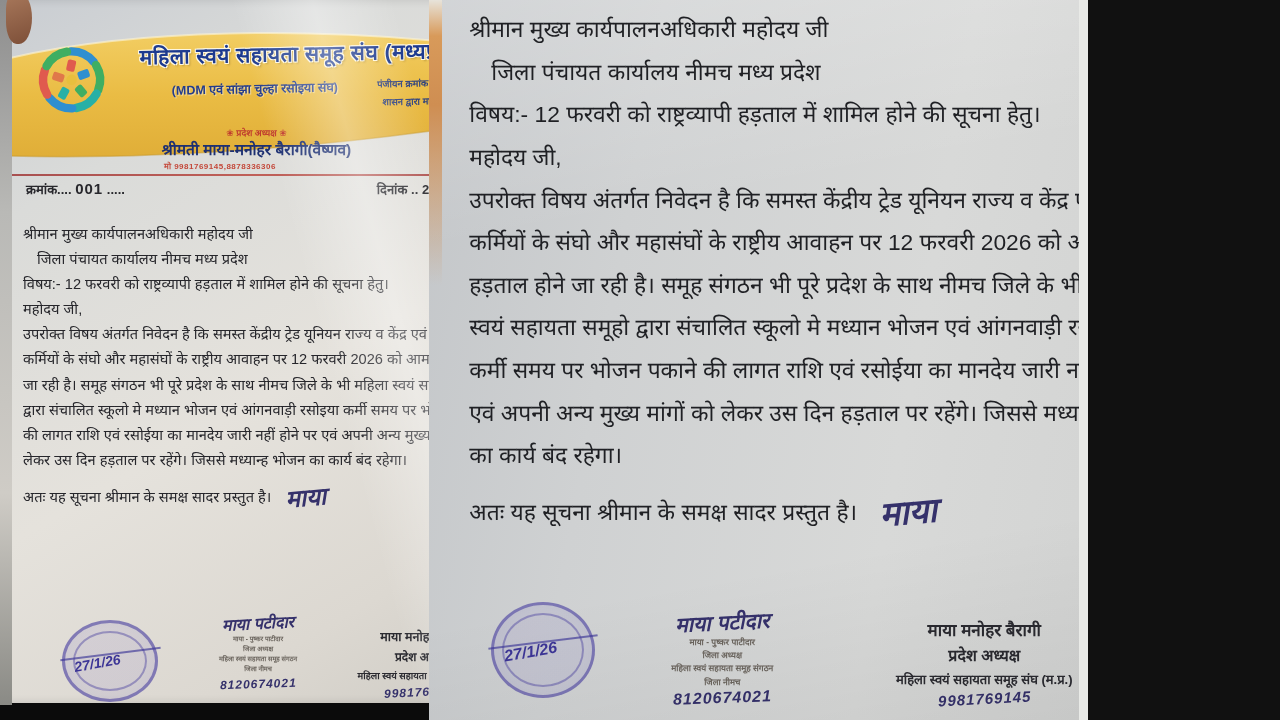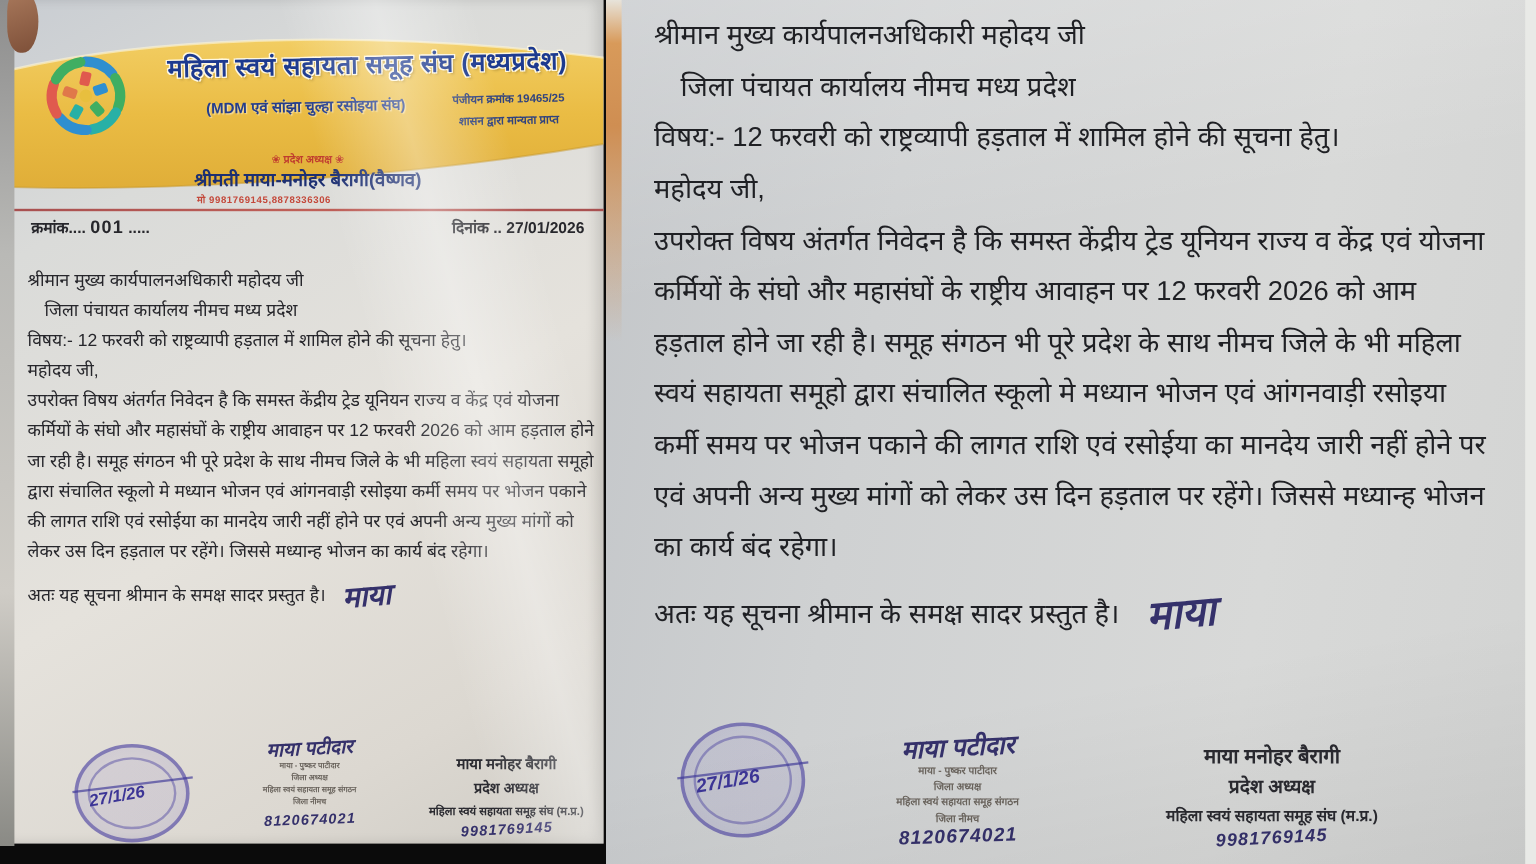--- a/index.html
+++ b/index.html
@@ -1,19 +1,19 @@
 <!DOCTYPE html>
 <html><head>
 <meta charset="utf-8">
 <style>
   * { margin:0; padding:0; box-sizing:border-box; }
   html,body { width:1280px; height:720px; overflow:hidden; }
   body { font-family:"Liberation Sans","DejaVu Sans",sans-serif; background:#111; }
 
-  .stage { position:relative; width:1280px; height:720px; display:flex; background:#bef264; }
+  .stage { position:relative; width:1088px; height:720px; display:flex; background:#14b8a6; }
 
   
   .left-photo { position:relative; width:505px; height:720px; background:#0b0b0b; overflow:hidden; }
   .edge-strip { position:absolute; left:0; top:0; width:12px; height:705px;
     background:linear-gradient(180deg,#8d8d8d,#b9b9b6 30%,#cfccc6 70%,#8a8a85); z-index:3; }
   .finger { position:absolute; left:6px; top:-8px; width:26px; height:52px; border-radius:40% 60% 60% 50%;
     background:linear-gradient(160deg,#a9795c,#7d4f38); z-index:4; }
   .paper-left { position:absolute; left:10px; top:0; width:493px; height:703px;
     background:linear-gradient(150deg,#c9cdd2 0%,#dadbd9 22%,#e5e2dc 55%,#dcd8d1 82%,#cfccc5 100%);
     box-shadow:inset -6px 0 10px rgba(0,0,0,.12); }

